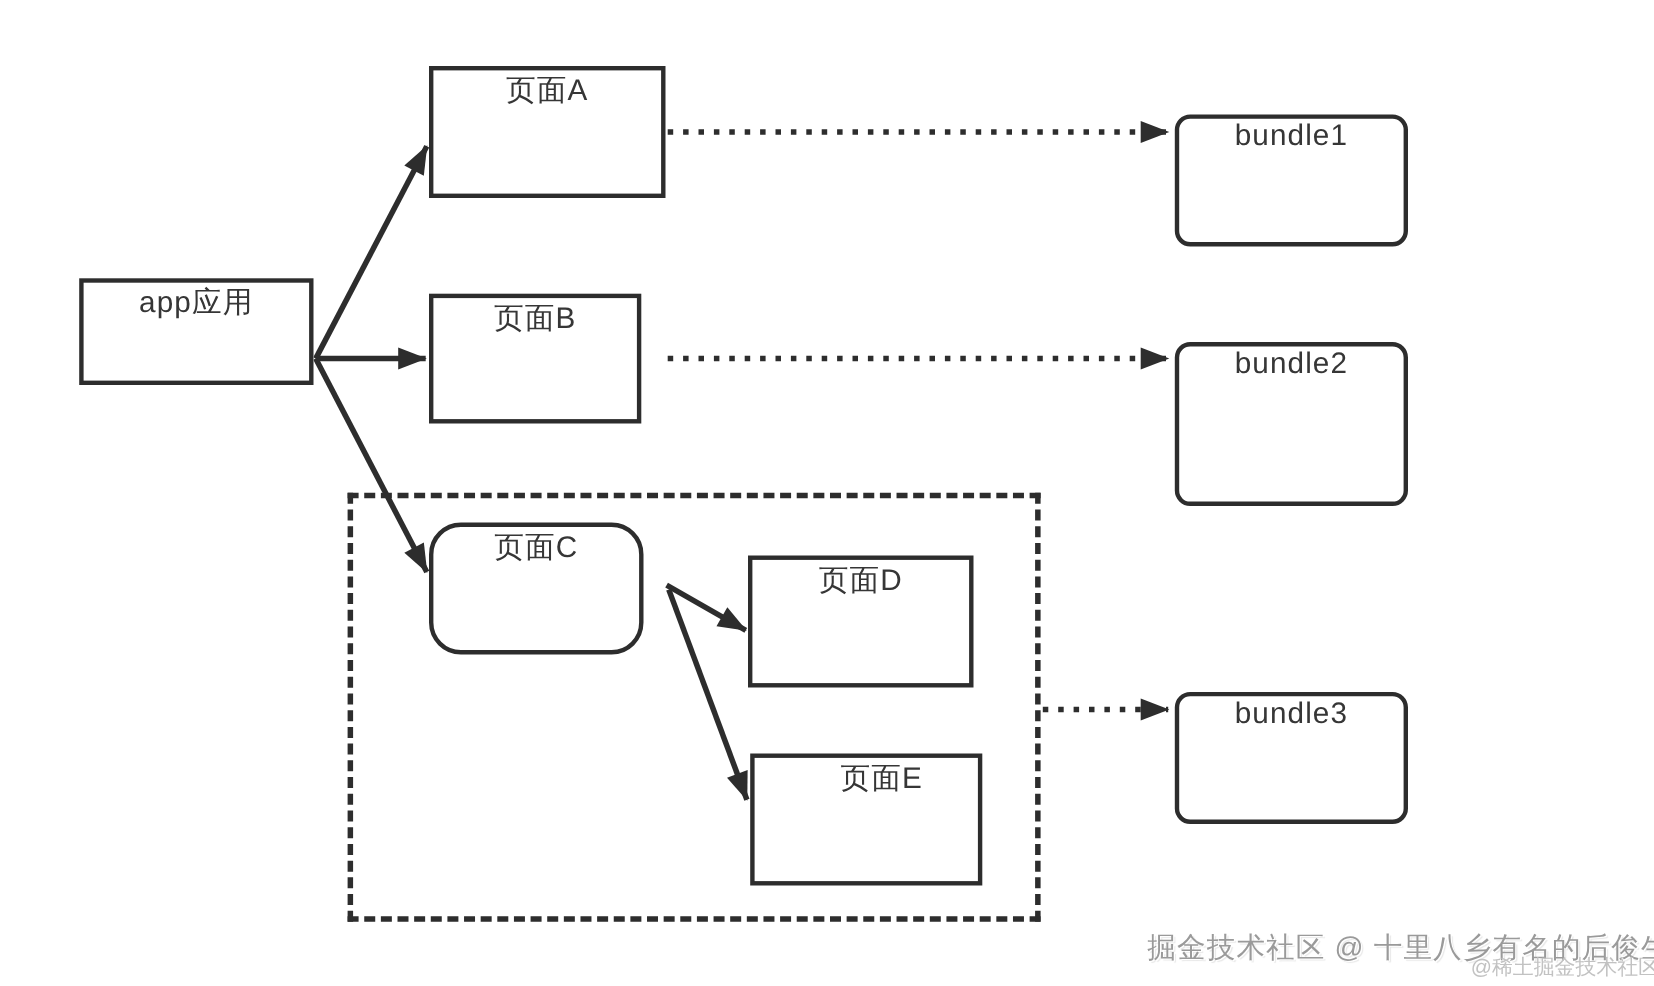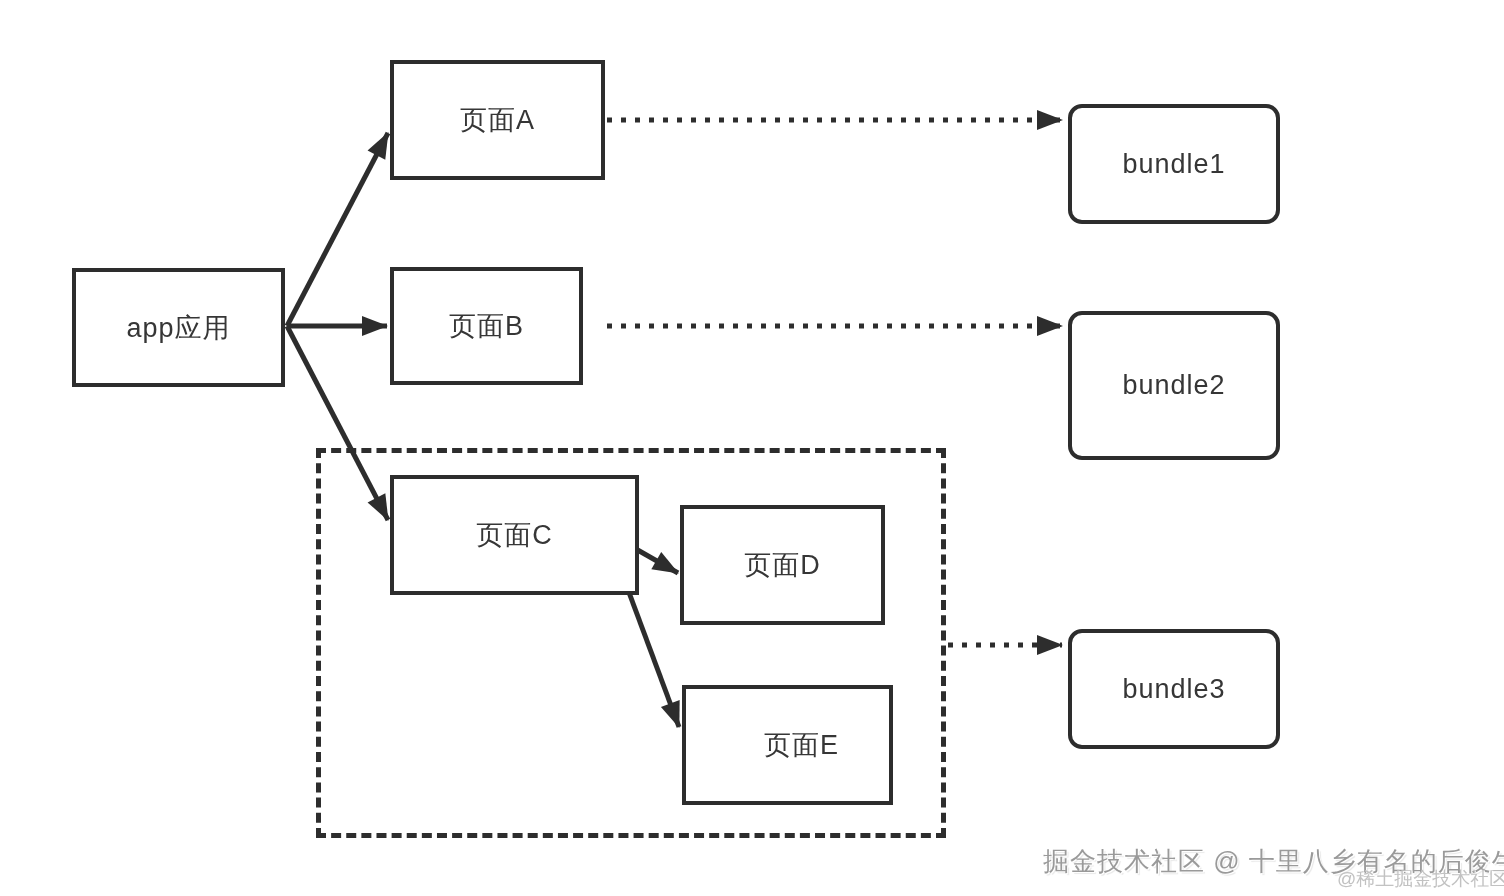--- a/index.html
+++ b/index.html
@@ -22,41 +22,41 @@
     width: 1504px;
     height: 896px;
     pointer-events: none;
   }
   .node {
     position: absolute;
     box-sizing: border-box;
     background: #ffffff;
     border: 4px solid #2d2d2d;
     display: flex;
-    align-items: center;
+    align-items: flex-start;
     justify-content: center;
     font-size: 27px;
     color: #363636;
     letter-spacing: 1px;
   }
   .node.rounded {
     border-radius: 14px;
     margin-top: 44px;
   }
   .group-box {
     position: absolute;
     box-sizing: border-box;
     border: 5px dashed #2d2d2d;
     background: transparent;
   }
   
-  .node-app      { left:  72px; top: 268px; width: 213px; height: 119px; }
+  .node-app      { left:  72px; top: 253px; width: 213px; height: 97px; }
   .node-page-a   { left: 390px; top:  60px; width: 215px; height: 120px; }
   .node-page-b   { left: 390px; top: 267px; width: 193px; height: 118px; }
-  .node-page-c   { left: 390px; top: 475px; width: 249px; height: 120px; }
+  .node-page-c   { left: 390px; top: 475px; width: 195px; height: 120px; border-radius: 29px; }
   .node-page-d   { left: 680px; top: 505px; width: 205px; height: 120px; }
   .node-page-e   { left: 682px; top: 685px; width: 211px; height: 120px; padding-left: 28px; }
   .node-bundle1  { left: 1068px; top:  60px; width: 212px; height: 120px; }
   .node-bundle2  { left: 1068px; top: 267px; width: 212px; height: 149px; }
   .node-bundle3  { left: 1068px; top: 585px; width: 212px; height: 120px; }
   .group-cde     { left: 316px; top: 448px; width: 630px; height: 390px; }
 
   .watermark-primary {
     position: absolute;
     left: 1043px;

